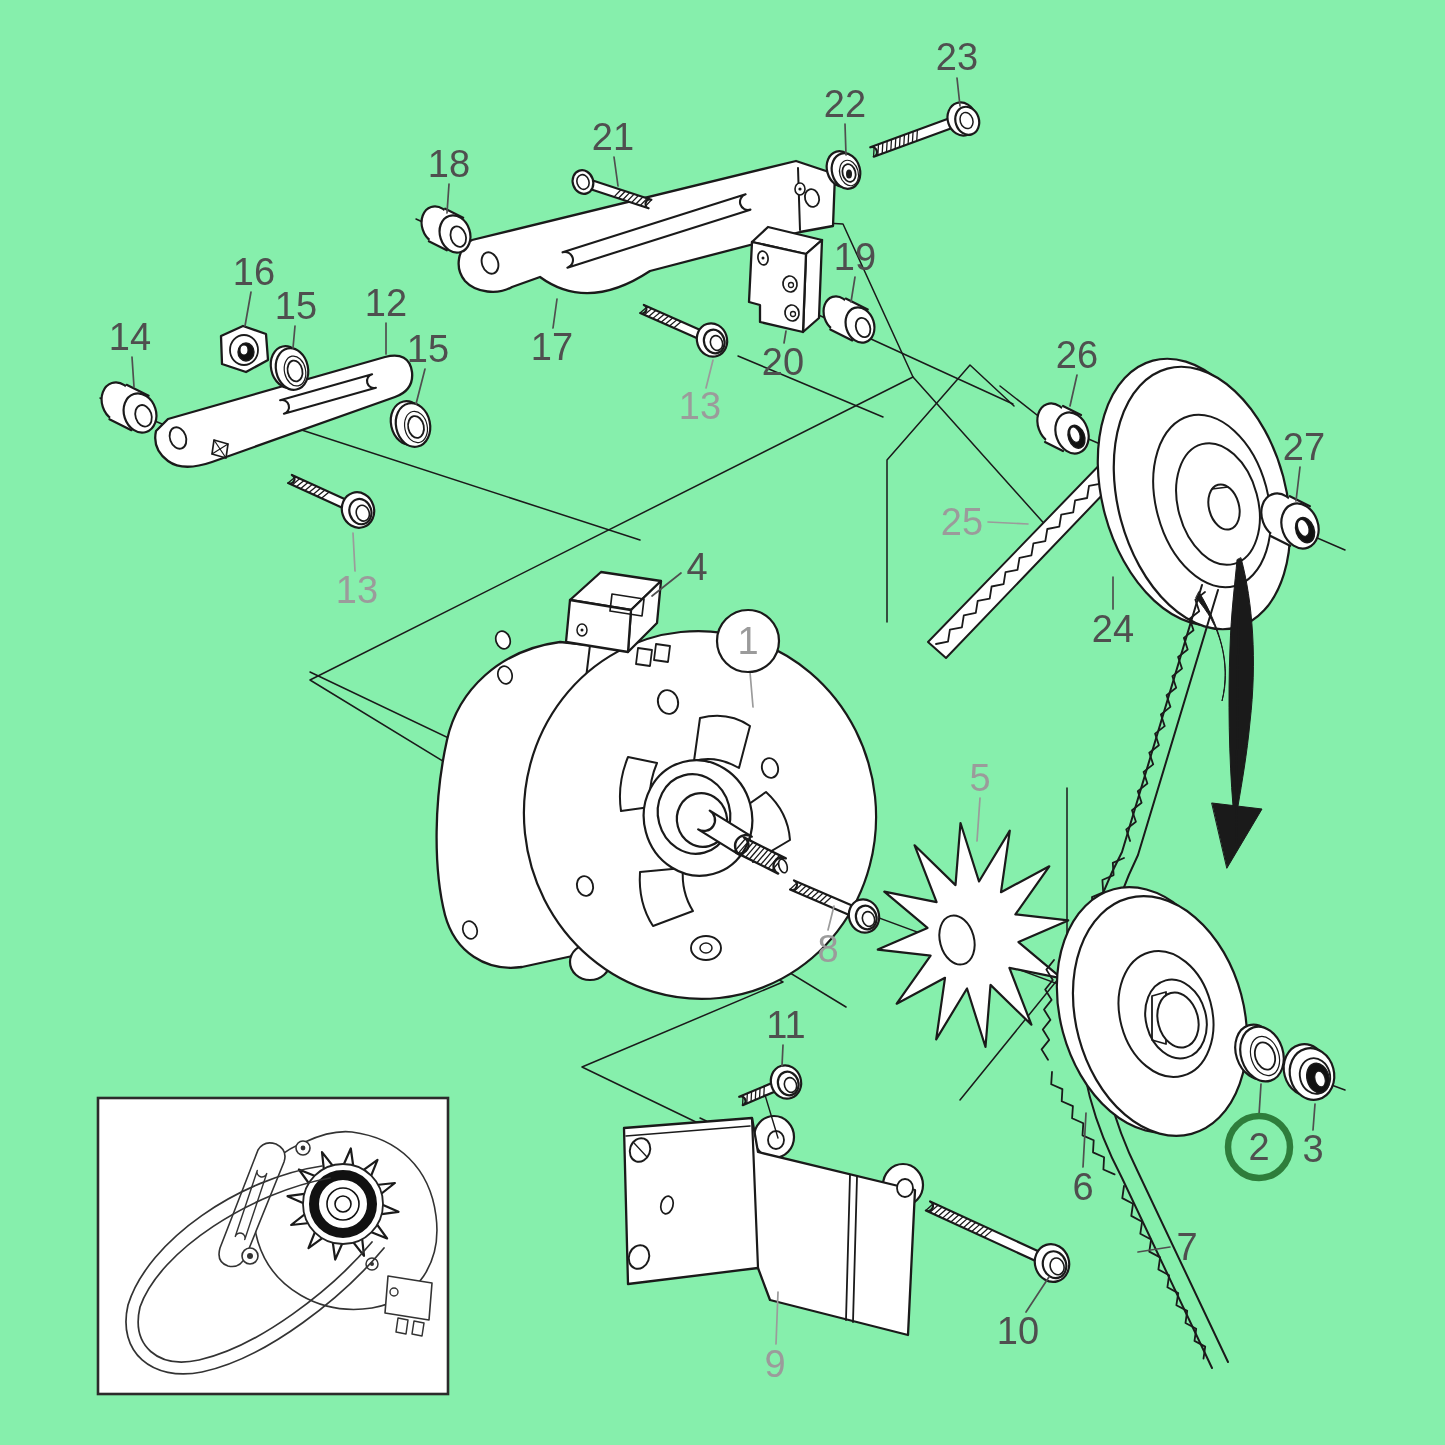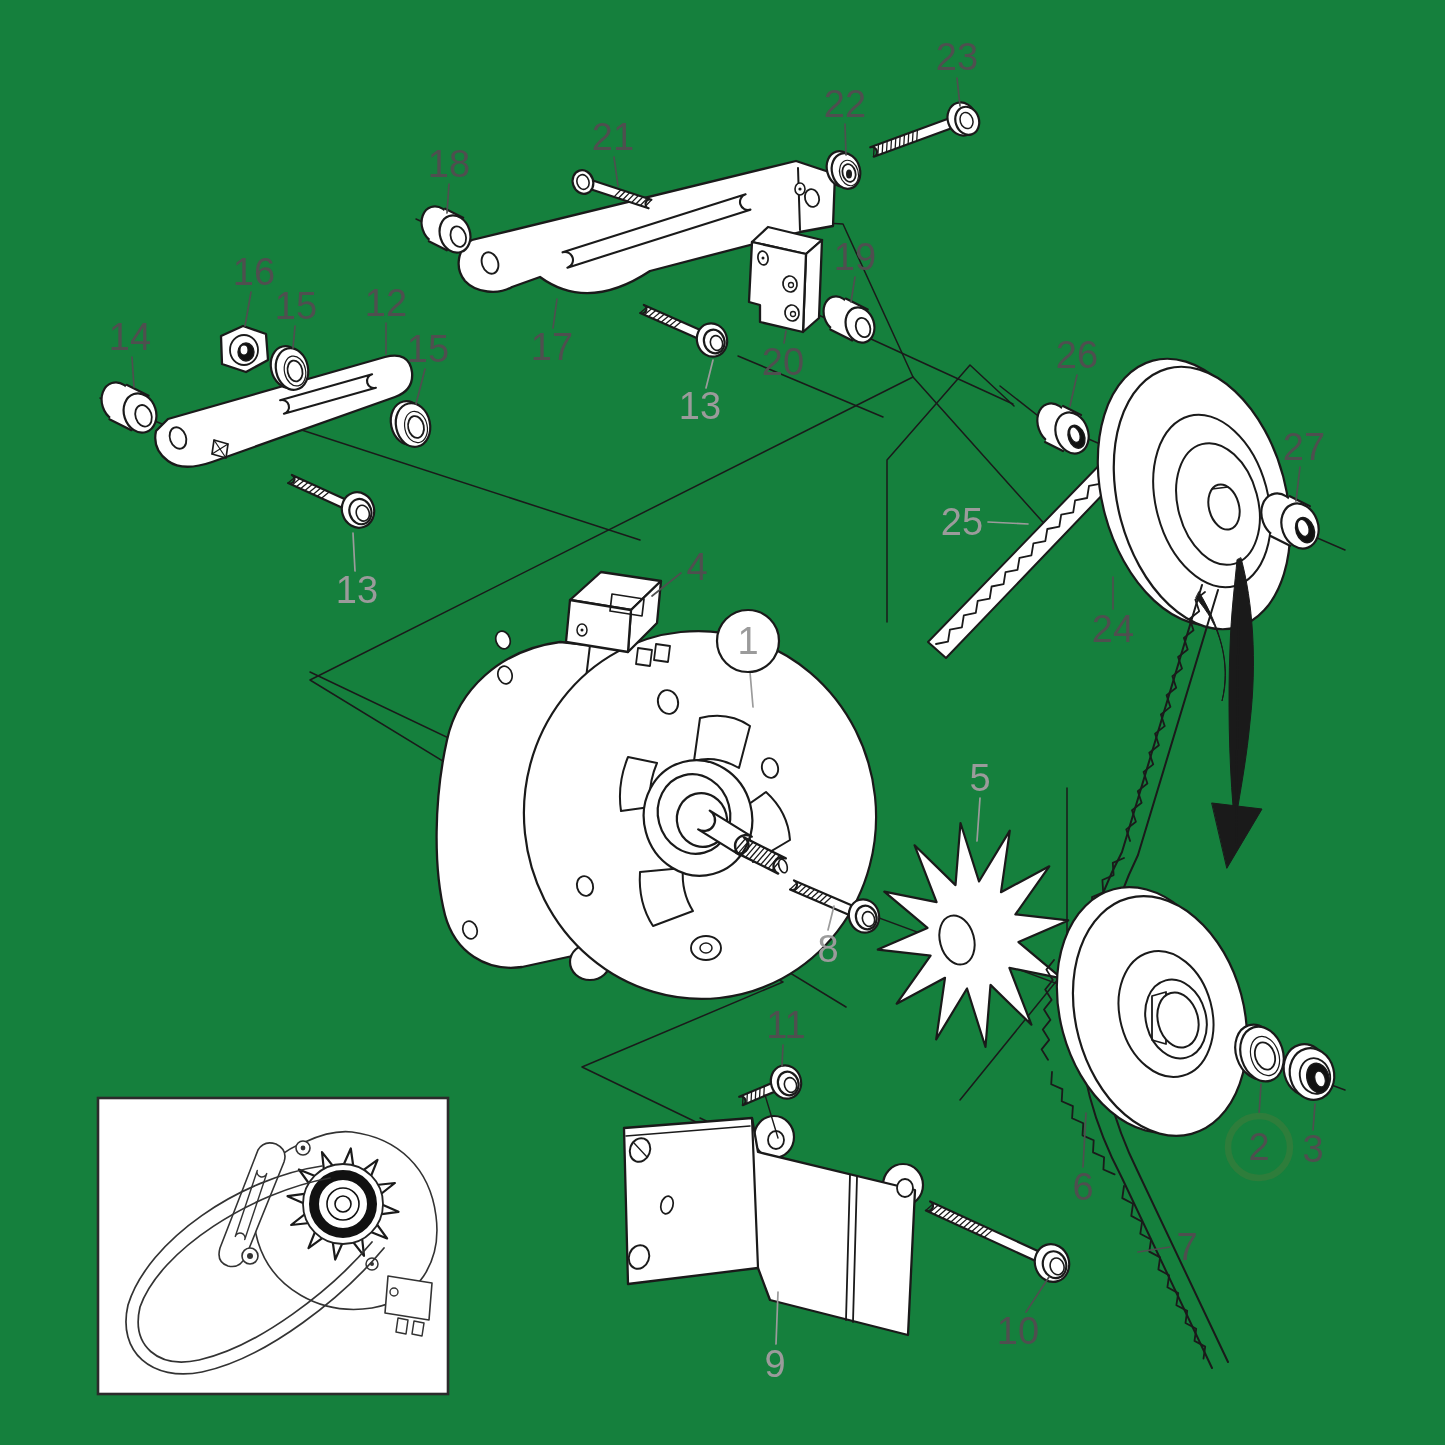--- a/index.html
+++ b/index.html
@@ -1,16 +1,16 @@
 <!DOCTYPE html>
 <html><head>
 <meta charset="utf-8">
 <style>
   html,body{margin:0;padding:0;background:#ffffff;}
-  .stage{position:relative;width:1445px;height:1445px;background:#15803d;overflow:hidden;
+  .stage{position:relative;width:1445px;height:1445px;background:#86efac;overflow:hidden;
          font-family:"Liberation Sans", sans-serif;}
   svg{display:block}
   .part-label{font-family:"Liberation Sans", sans-serif;}
 </style>
 </head>
 <body>
 
 <div class="stage">
   <svg id="dwg" width="1445" height="1445" viewBox="0 0 1445 1445" xmlns="http://www.w3.org/2000/svg">
     <g id="layer-frame">

